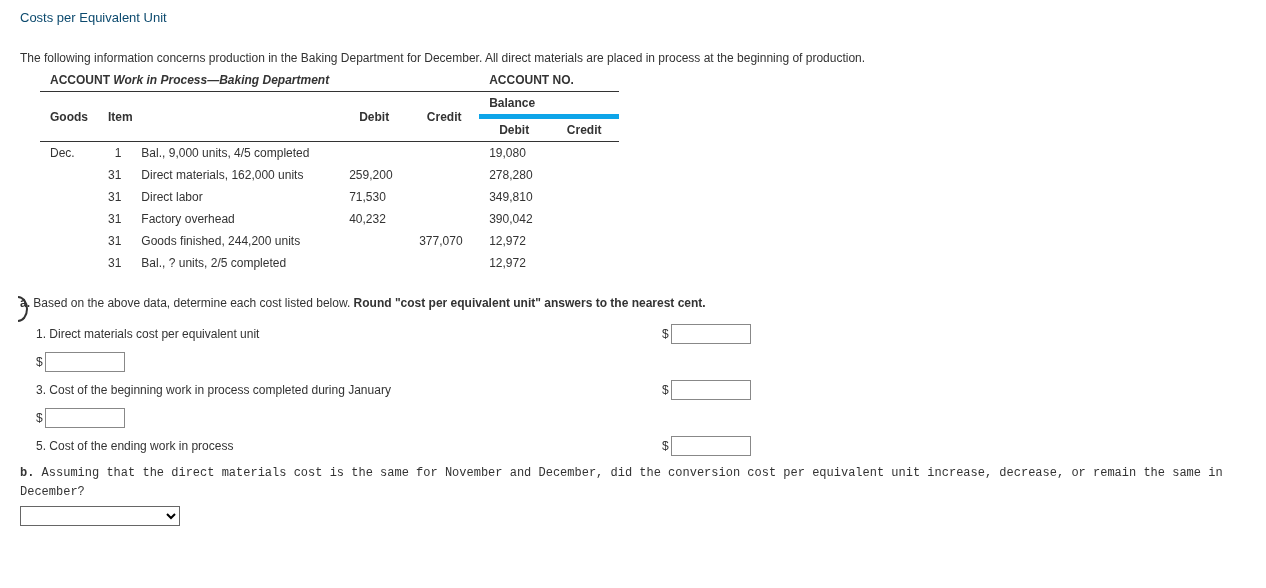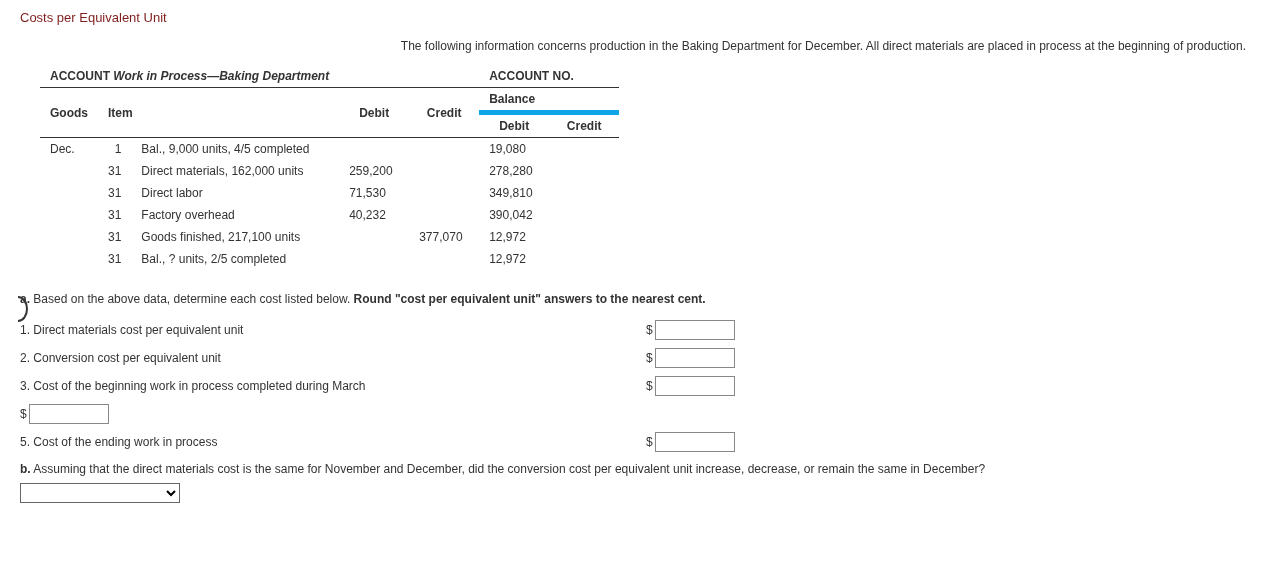--- a/index.html
+++ b/index.html
@@ -1,38 +1,38 @@
 <!DOCTYPE html>
 <html><head>
   <meta charset="utf-8">
   <style>
     * { box-sizing: border-box; margin: 0; padding: 0; }
     body { font-family: Verdana, Arial, sans-serif; font-size: 12px; color: #333; padding: 10px 20px; background: #fff; }
-    .title { color: #7f1d1d; font-size: 13px; margin-bottom: 12px; }
-    .intro { margin-bottom: 10px; line-height: 1.5; text-align: right; }
+    .title { color: #0c4a6e; font-size: 13px; margin-bottom: 24px; }
+    .intro { margin-bottom: 2px; line-height: 1.5; }
     .account-table { border-collapse: collapse; margin-bottom: 20px; margin-left: 20px; }
     .account-table th, .account-table td { padding: 4px 10px; font-size: 12px; text-align: left; }
     .account-header-row th { font-weight: bold; }
     .account-name { font-style: italic; }
     .col-date { width: 50px; }
     .col-item { width: 240px; }
     .col-debit, .col-credit, .col-bdebit, .col-bcredit { width: 70px; text-align: right; }
     .rule-top { border-top: 1px solid #333; }
     .rule-bottom { border-bottom: 1px solid #333; }
     .num { text-align: right; }
     .question-a { margin: 10px 0 12px 0; line-height: 1.5; }
     .question-a b { font-weight: bold; }
     .answer-row { margin: 8px 0 8px 0; display: flex; align-items: center; gap: 6px; }
     .answer-label { }
     .answer-input-wrap { display: inline-flex; align-items: center; }
     .dollar { font-size: 12px; margin-right: 2px; }
     input.text-input { width: 80px; height: 20px; border: 1px solid #888; font-size: 12px; padding: 1px 3px; }
-    .answers-block { margin-left: 0; }
+    .answers-block { margin-left: 16px; }
     .answers-block .answer-row .answer-label { width: 620px; }
-    .question-b { margin-top: 0; line-height: 1.6; }
+    .question-b { margin-top: 0; line-height: 1.6; font-family: Liberation Mono, monospace; }
     .select-wrap { margin-top: 4px; }
     select.dropdown { width: 160px; height: 20px; border: 1px solid #666; background: #fff; font-size: 12px; }
     
     .edge-shape { position: absolute; left: -12px; top: 286px; width: 20px; height: 26px; border: 2px solid #333; border-radius: 50%; clip-path: inset(0 0 0 50%); border-left: none; }
     .wrapper { position: relative; }
     
     .balance-header-cell { text-align: center; }
     .balance-rule { border-bottom: 5px solid #0ea5e9; }
   </style>
 </head>
@@ -97,21 +97,21 @@
     <td style="width:20px;text-align:right">31</td>
     <td>Factory overhead</td>
     <td class="num">40,232</td>
     <td class="num"></td>
     <td class="num">390,042</td>
     <td class="num"></td>
   </tr>
   <tr>
     <td></td>
     <td style="width:20px;text-align:right">31</td>
-    <td>Goods finished, 217,100 units</td>
+    <td>Goods finished, 244,200 units</td>
     <td class="num"></td>
     <td class="num">377,070</td>
     <td class="num">12,972</td>
     <td class="num"></td>
   </tr>
   <tr>
     <td></td>
     <td style="width:20px;text-align:right">31</td>
     <td>Bal., ? units, 2/5 completed</td>
     <td class="num"></td>
@@ -133,33 +133,29 @@
     <div class="answer-label">
       <span>1.</span>
       <span>Direct materials cost per equivalent unit</span>
     </div>
     <div class="answer-input-wrap">
       <span class="dollar">$</span>
       <input class="text-input" type="text" style="">
     </div>
   </div>
   <div class="answer-row">
-    <div class="answer-label">
-      <span>2.</span>
-      <span>Conversion cost per equivalent unit</span>
-    </div>
     <div class="answer-input-wrap">
       <span class="dollar">$</span>
       <input class="text-input" type="text" style="">
     </div>
   </div>
   <div class="answer-row">
     <div class="answer-label">
       <span>3.</span>
-      <span>Cost of the beginning work in process completed during March</span>
+      <span>Cost of the beginning work in process completed during January</span>
     </div>
     <div class="answer-input-wrap">
       <span class="dollar">$</span>
       <input class="text-input" type="text" style="">
     </div>
   </div>
   <div class="answer-row">
     <div class="answer-input-wrap">
       <span class="dollar">$</span>
       <input class="text-input" type="text" style="">

